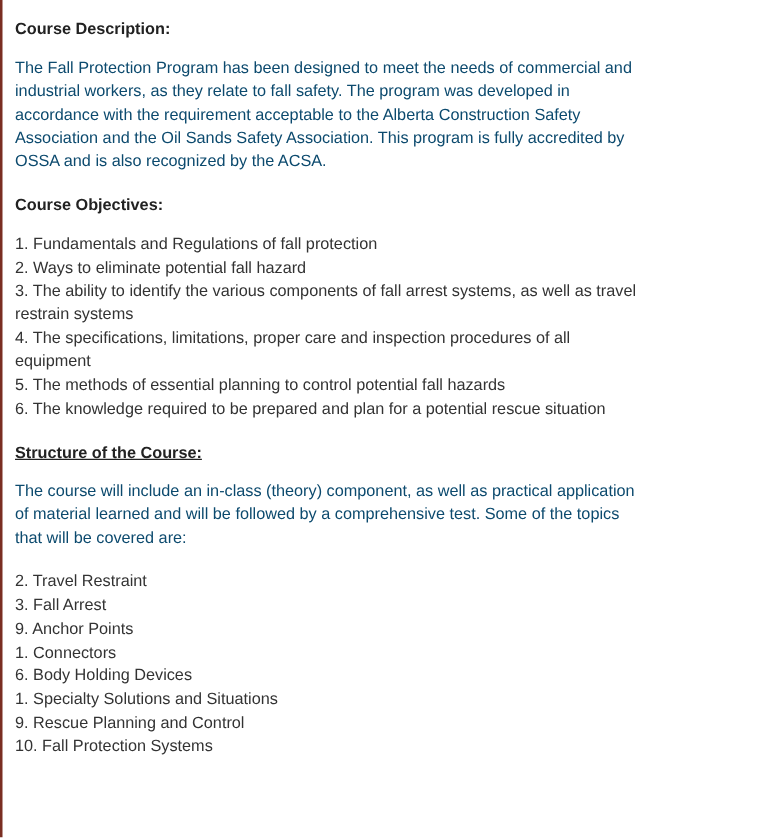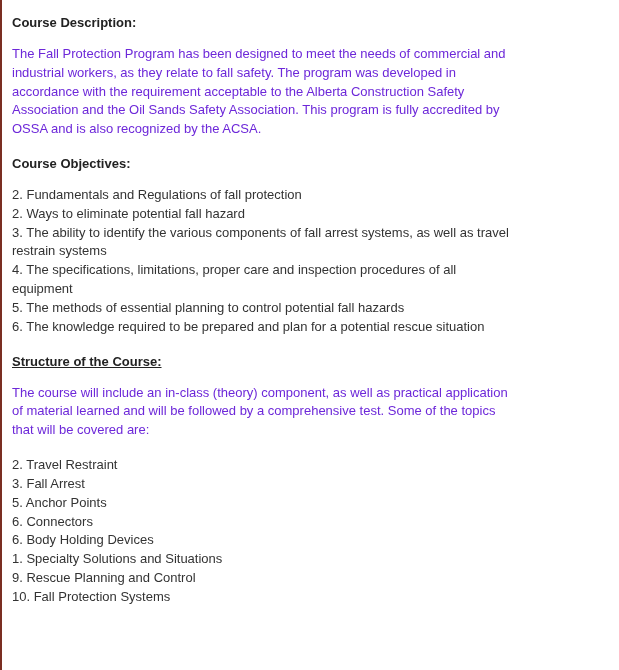--- a/index.html
+++ b/index.html
@@ -25,21 +25,21 @@
     border-left: 2px solid #7a2e22;
   }
   .section-heading {
     font-weight: bold;
     color: #222222;
     font-size: 13px;
     margin: 0 0 12px 0;
   }
   .para {
     margin: 0 0 16px 0;
-    color: #6d28d9;
+    color: #0c4a6e;
     max-width: 580px;
   }
   .numbered-list {
     margin: 0 0 16px 0;
   }
   .numbered-list .li {
     margin: 0;
     padding: 0;
     color: #333333;
     max-width: 575px;
@@ -49,34 +49,34 @@
 </head>
 <body>
 
 <div class="page">
 
   <h2 class="section-heading">Course Description:</h2>
   <p class="para">The Fall Protection Program has been designed to meet the needs of commercial and industrial workers, as they relate to fall safety. The program was developed in accordance with the requirement acceptable to the Alberta Construction Safety Association and the Oil Sands Safety Association. This program is fully accredited by OSSA and is also recognized by the ACSA.</p>
 
   <h2 class="section-heading">Course Objectives:</h2>
   <div class="numbered-list">
-    <div class="li">2. Fundamentals and Regulations of fall protection</div>
+    <div class="li">1. Fundamentals and Regulations of fall protection</div>
     <div class="li">2. Ways to eliminate potential fall hazard</div>
     <div class="li">3. The ability to identify the various components of fall arrest systems, as well as travel restrain systems</div>
     <div class="li">4. The specifications, limitations, proper care and inspection procedures of all equipment</div>
     <div class="li">5. The methods of essential planning to control potential fall hazards</div>
     <div class="li">6. The knowledge required to be prepared and plan for a potential rescue situation</div>
   </div>
 
   <h2 class="section-heading heading-gap">Structure of the Course:</h2>
   <p class="para">The course will include an in-class (theory) component, as well as practical application of material learned and will be followed by a comprehensive test. Some of the topics that will be covered are:</p>
   <div class="numbered-list">
     <div class="li">2. Travel Restraint</div>
     <div class="li">3. Fall Arrest</div>
-    <div class="li">5. Anchor Points</div>
-    <div class="li">6. Connectors</div>
+    <div class="li">9. Anchor Points</div>
+    <div class="li">1. Connectors</div>
     <div class="li">6. Body Holding Devices</div>
     <div class="li">1. Specialty Solutions and Situations</div>
     <div class="li">9. Rescue Planning and Control</div>
     <div class="li">10. Fall Protection Systems</div>
   </div>
 
 </div>
 
 </body></html>

